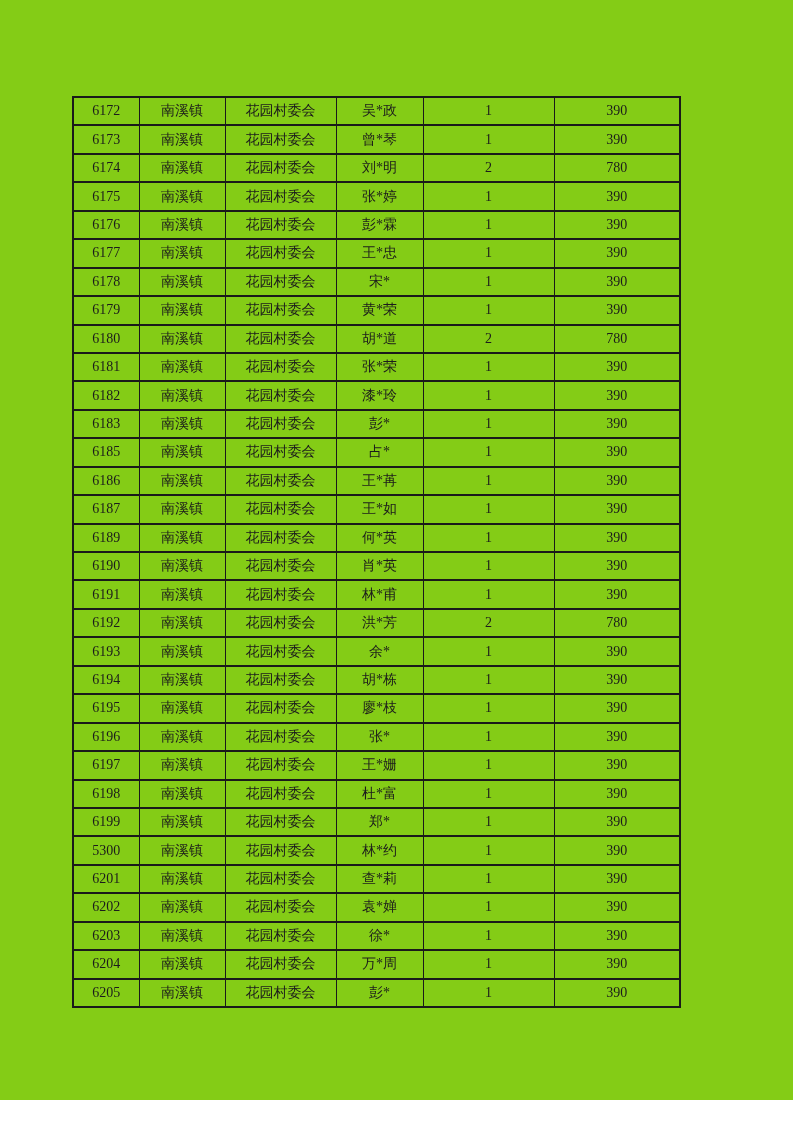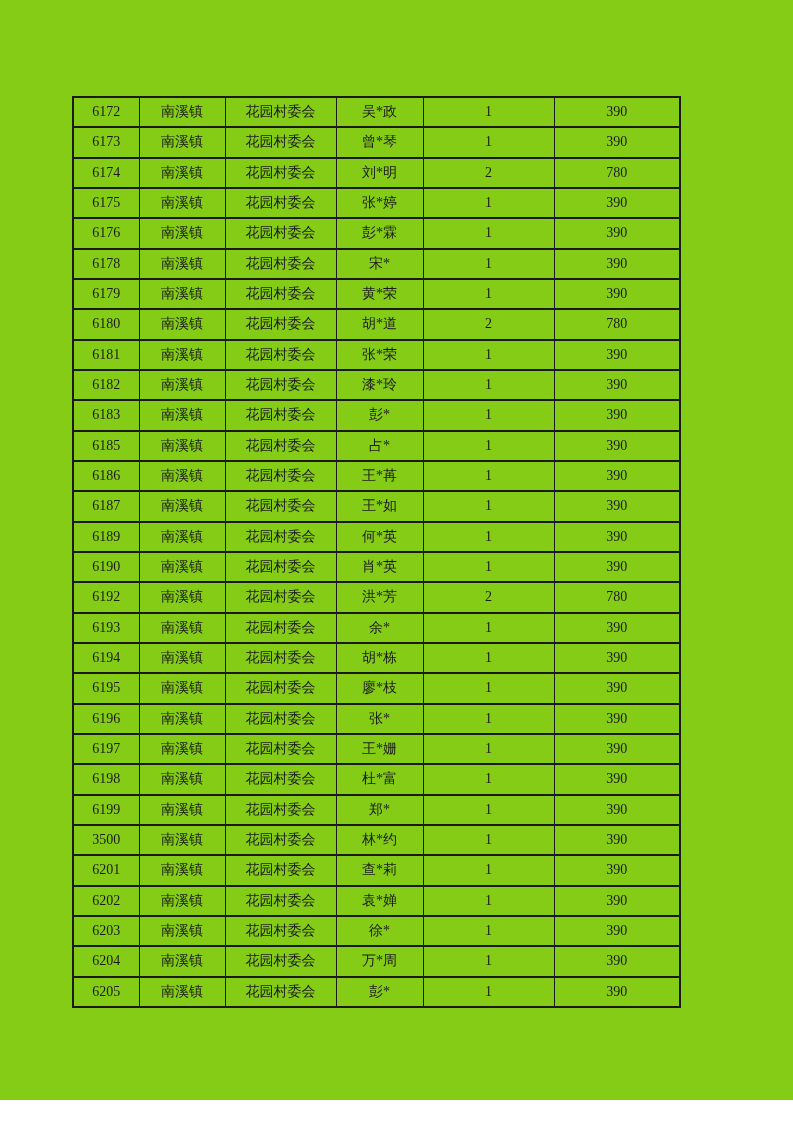--- a/index.html
+++ b/index.html
@@ -105,20 +105,28 @@
 
   <tr>
     <td>6176</td>
     <td>南溪镇</td>
     <td>花园村委会</td>
     <td>彭*霖</td>
     <td>1</td>
     <td>390</td>
   </tr>
 
+  <tr>
+    <td>6177</td>
+    <td>南溪镇</td>
+    <td>花园村委会</td>
+    <td>王*忠</td>
+    <td>1</td>
+    <td>390</td>
+  </tr>
 
   <tr>
     <td>6178</td>
     <td>南溪镇</td>
     <td>花园村委会</td>
     <td>宋*</td>
     <td>1</td>
     <td>390</td>
   </tr>
 
@@ -207,20 +215,28 @@
 
   <tr>
     <td>6190</td>
     <td>南溪镇</td>
     <td>花园村委会</td>
     <td>肖*英</td>
     <td>1</td>
     <td>390</td>
   </tr>
 
+  <tr>
+    <td>6191</td>
+    <td>南溪镇</td>
+    <td>花园村委会</td>
+    <td>林*甫</td>
+    <td>1</td>
+    <td>390</td>
+  </tr>
 
   <tr>
     <td>6192</td>
     <td>南溪镇</td>
     <td>花园村委会</td>
     <td>洪*芳</td>
     <td>2</td>
     <td>780</td>
   </tr>
 
@@ -281,21 +297,21 @@
   <tr>
     <td>6199</td>
     <td>南溪镇</td>
     <td>花园村委会</td>
     <td>郑*</td>
     <td>1</td>
     <td>390</td>
   </tr>
 
   <tr>
-    <td>3500</td>
+    <td>5300</td>
     <td>南溪镇</td>
     <td>花园村委会</td>
     <td>林*约</td>
     <td>1</td>
     <td>390</td>
   </tr>
 
   <tr>
     <td>6201</td>
     <td>南溪镇</td>

